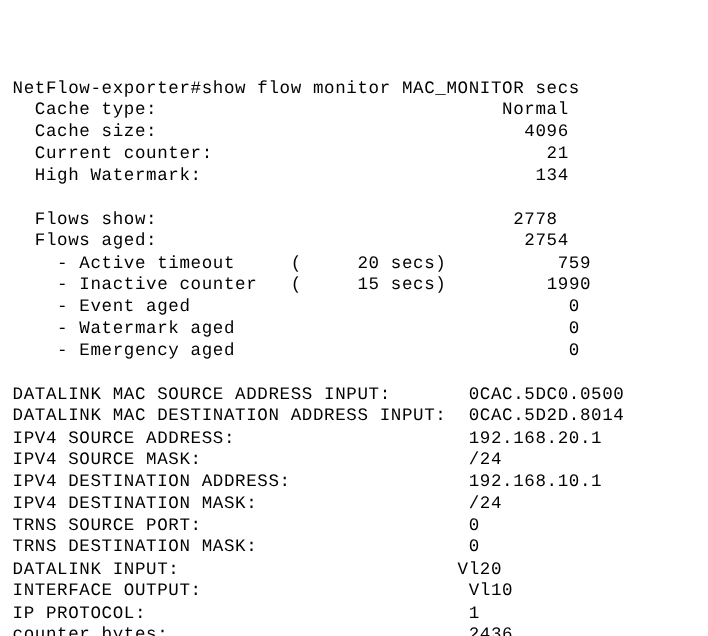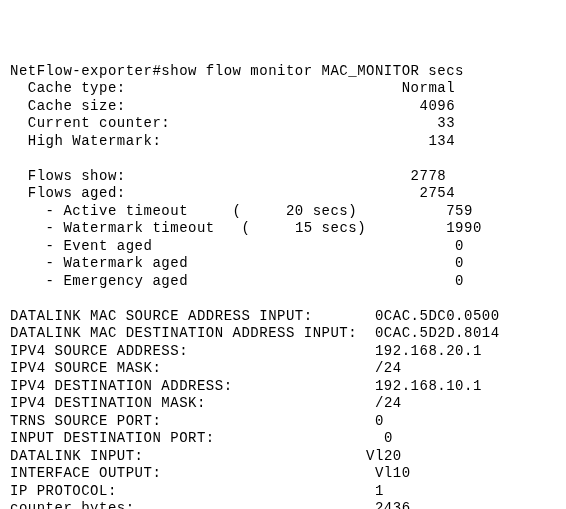--- a/index.html
+++ b/index.html
@@ -17,39 +17,39 @@
     display: block;
   }
 </style>
 </head>
 <body>
 
 
 <div class="terminal"><span>NetFlow-exporter#</span><span>show flow monitor MAC_MONITOR secs</span>
   <span><span>Cache type:</span>                               <span>Normal</span></span>
   <span><span>Cache size:</span>                                 <span>4096</span></span>
-  <span><span>Current counter:</span>                              <span>33</span></span>
+  <span><span>Current counter:</span>                              <span>21</span></span>
   <span><span>High Watermark:</span>                              <span>134</span></span>
 
   <span><span>Flows show:</span>                                <span>2778</span></span>
   <span><span>Flows aged:</span>                                 <span>2754</span></span>
     <span><span>- Active timeout</span>     <span>(     20 secs)</span>          <span>759</span></span>
-    <span><span>- Watermark timeout</span>   <span>(     15 secs)</span>         <span>1990</span></span>
+    <span><span>- Inactive counter</span>   <span>(     15 secs)</span>         <span>1990</span></span>
     <span><span>- Event aged</span>                                  <span>0</span></span>
     <span><span>- Watermark aged</span>                              <span>0</span></span>
     <span><span>- Emergency aged</span>                              <span>0</span></span>
 
 <span><span>DATALINK MAC SOURCE ADDRESS INPUT:</span>       <span>0CAC.5DC0.0500</span></span>
 <span><span>DATALINK MAC DESTINATION ADDRESS INPUT:</span>  <span>0CAC.5D2D.8014</span></span>
 <span><span>IPV4 SOURCE ADDRESS:</span>                     <span>192.168.20.1</span></span>
 <span><span>IPV4 SOURCE MASK:</span>                        <span>/24</span></span>
 <span><span>IPV4 DESTINATION ADDRESS:</span>                <span>192.168.10.1</span></span>
 <span><span>IPV4 DESTINATION MASK:</span>                   <span>/24</span></span>
 <span><span>TRNS SOURCE PORT:</span>                        <span>0</span></span>
-<span><span>INPUT DESTINATION PORT:</span>                   <span>0</span></span>
+<span><span>TRNS DESTINATION MASK:</span>                   <span>0</span></span>
 <span><span>DATALINK INPUT:</span>                         <span>Vl20</span></span>
 <span><span>INTERFACE OUTPUT:</span>                        <span>Vl10</span></span>
 <span><span>IP PROTOCOL:</span>                             <span>1</span></span>
 <span><span>counter bytes:</span>                           <span>2436</span></span>
 
 
 </div>
 
 
 

